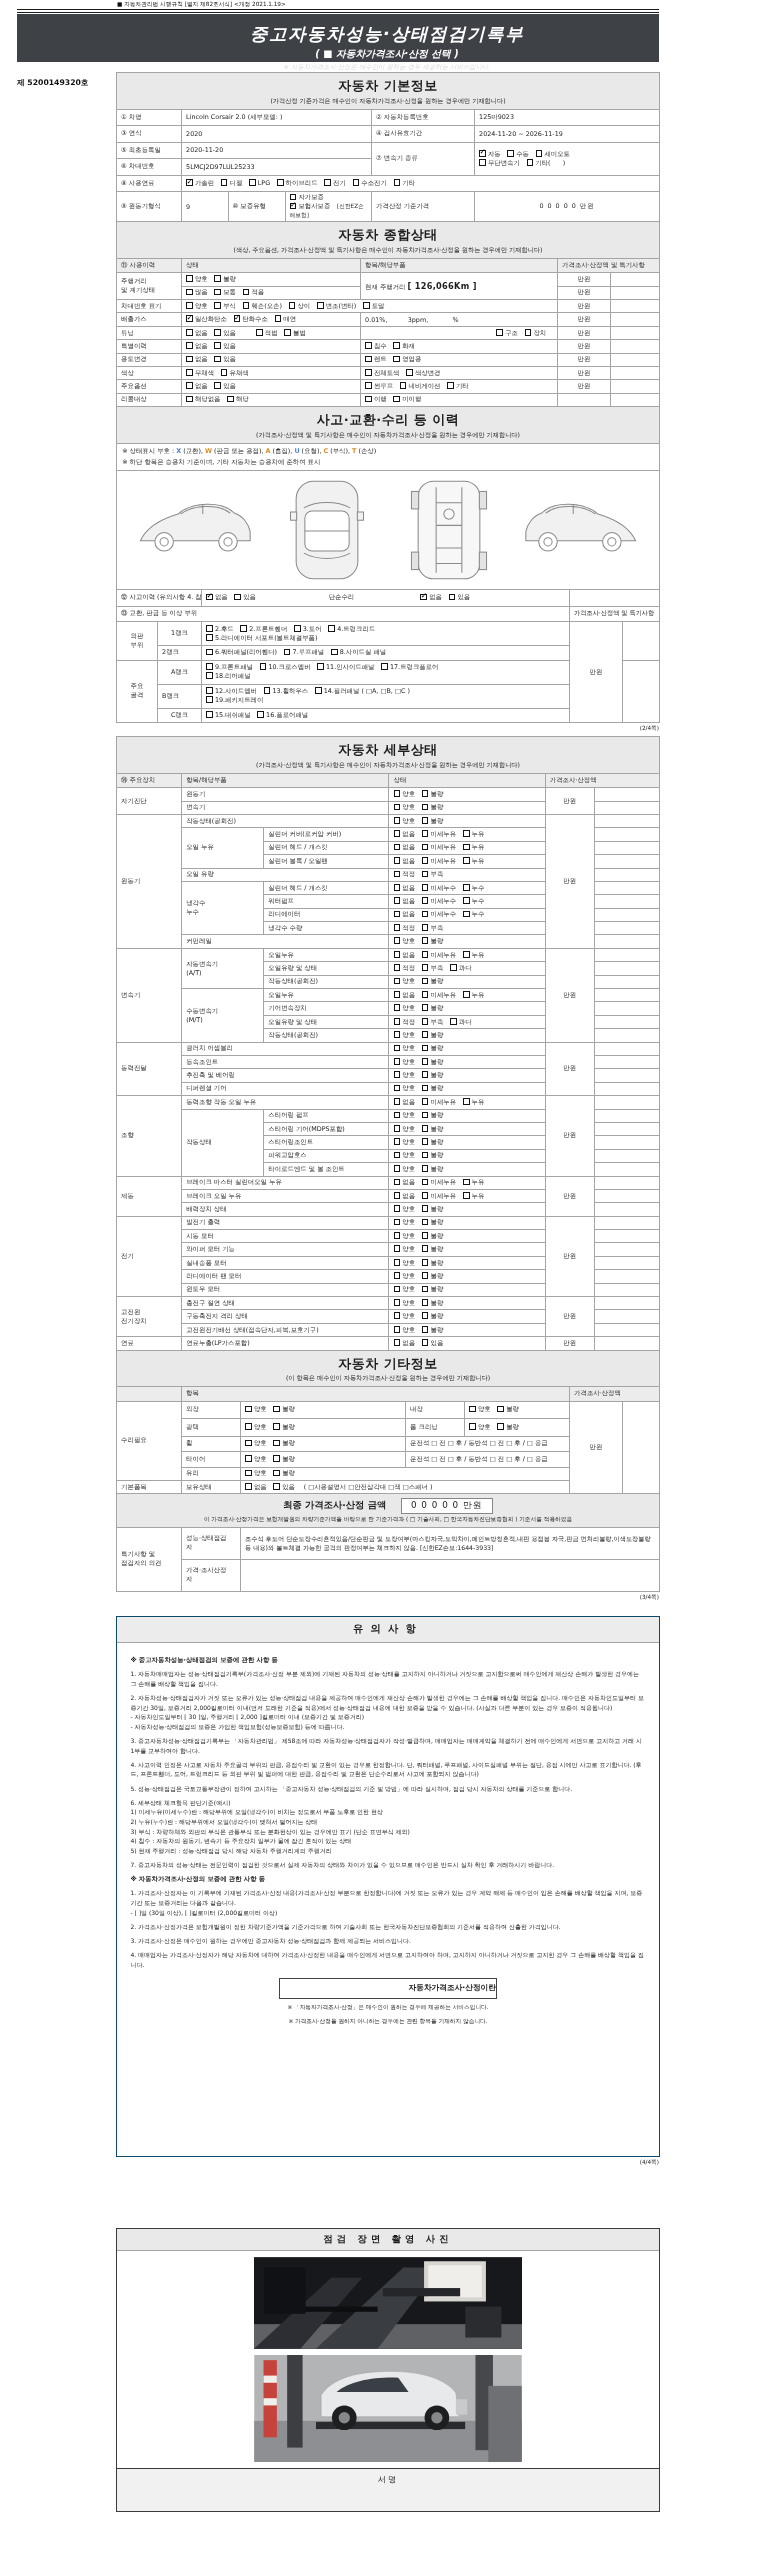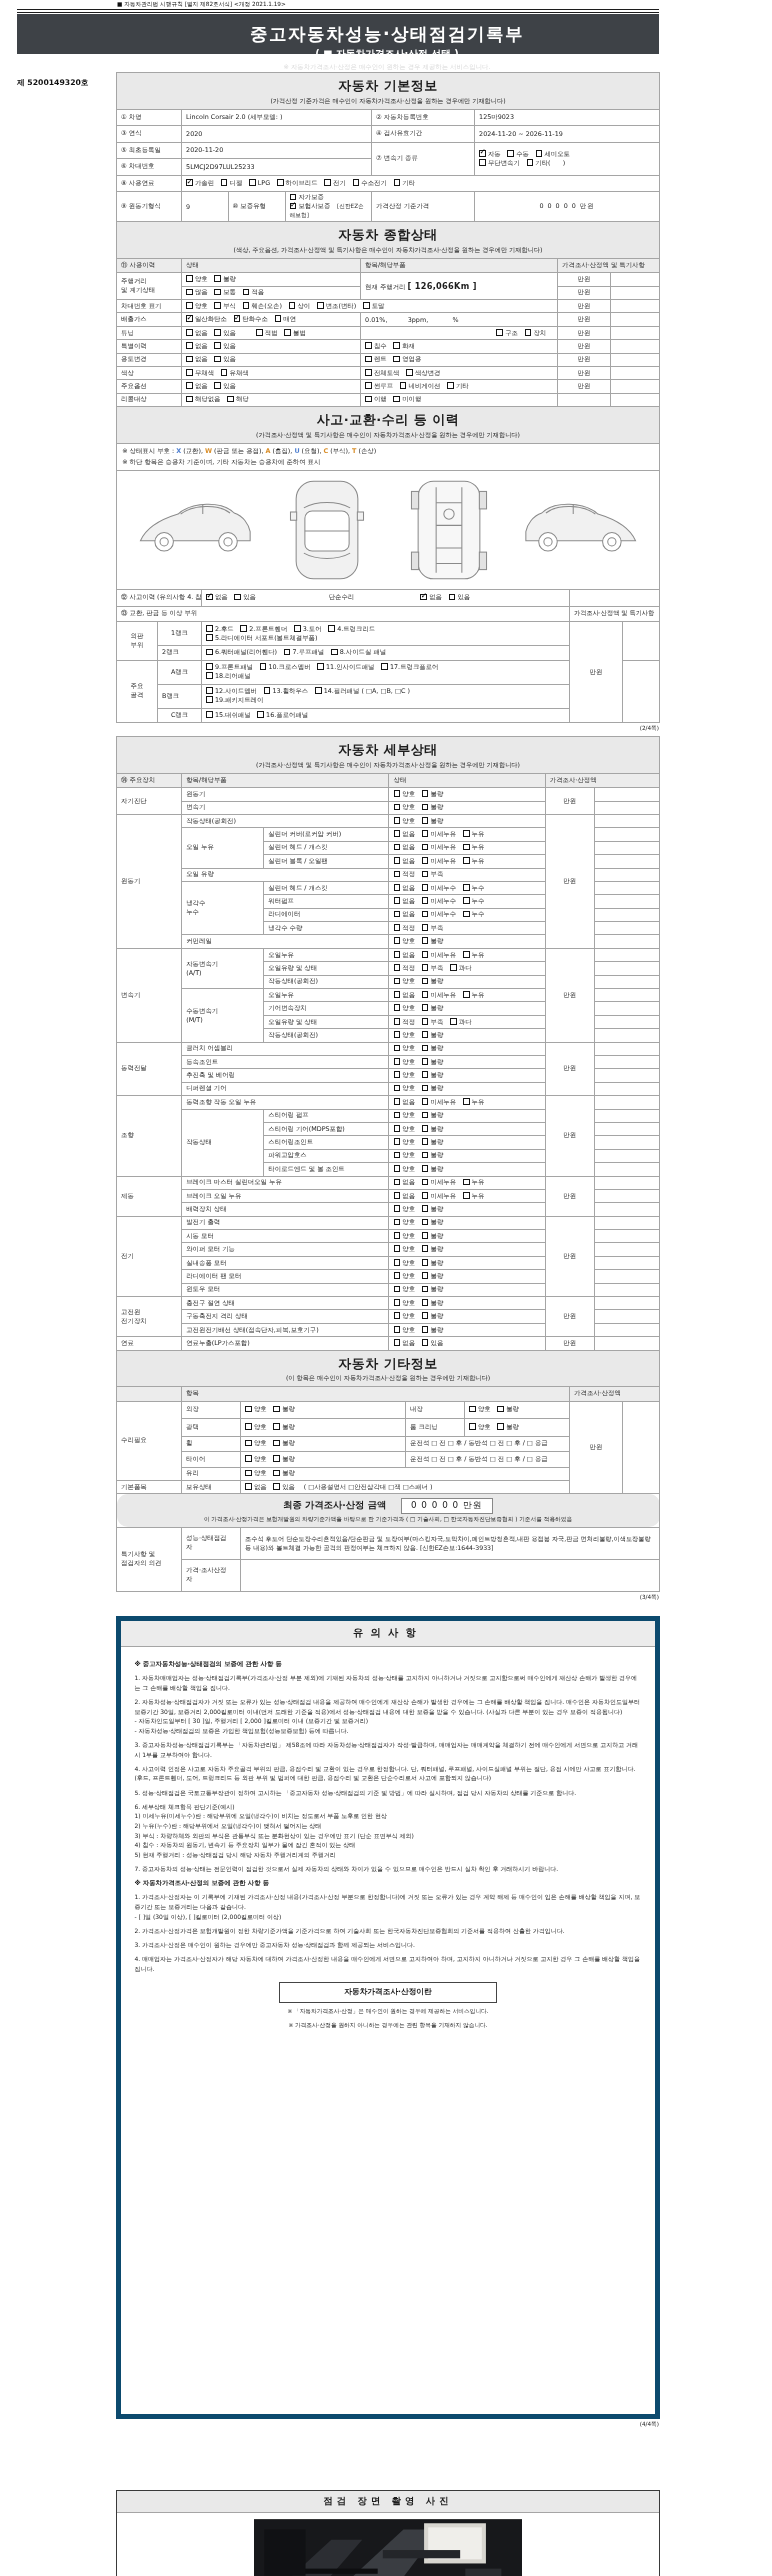--- a/index.html
+++ b/index.html
@@ -1,22 +1,22 @@
 <!DOCTYPE html>
 <html style="font-size:8.2px"><head>
 <meta charset="utf-8">
 <style>
   html,body{margin:0;padding:0;background:#fff;}
   .page{position:relative;width:773px;height:2576px;background:#ffffff;overflow:hidden;
         font-family:"DejaVu Sans","Liberation Sans",sans-serif;color:#1d1d1d;}
   .formref{position:absolute;left:117px;top:1px;font-size:5.7px;color:#111;}
   .rule1{position:absolute;left:17px;top:8.8px;width:642px;border-top:1.5px solid #1c1c1c;}
   .rule2{position:absolute;left:17px;top:12px;width:642px;border-top:0.5px solid #1c1c1c;}
-  .band{position:absolute;left:17px;top:14.4px;width:642px;height:40px;background:#3e4247;color:#fff;
-        text-align:center;box-sizing:border-box;padding-top:7.2px;padding-left:98px;}
+  .band{position:absolute;left:17px;top:14.4px;width:642px;height:48px;background:#3e4247;color:#fff;
+        text-align:center;box-sizing:border-box;padding-top:7.2px;padding-left:98px;font-style:italic;}
   .band-title{font-size:17.5px;font-weight:bold;letter-spacing:1.5px;}
   .band-sub{font-size:9.8px;font-weight:bold;margin-top:2.6px;}
   .band-note{font-size:6.4px;color:#d8d8d8;margin-top:2.1px;}
   .docno{position:absolute;left:17px;top:78px;font-size:7.7px;font-weight:bold;color:#111;}
   .content{position:absolute;left:116px;top:72px;width:544px;}
   table{width:100%;border-collapse:collapse;table-layout:fixed;}
   .blk{border:1px solid #3a3a3a;}
   td{border:0.5px solid #a5a5a5;font-size:6.4px;padding:1px 4.1px;vertical-align:middle;box-sizing:border-box;
      overflow:hidden;}
   .trow td{height:13.4px;}
@@ -32,32 +32,32 @@
   .cb.on::after{content:"\2713";position:absolute;left:-0.5px;top:-3.6px;font-size:7.7px;font-weight:bold;color:#000;}
   .opt{margin-right:6.7px;white-space:nowrap;display:inline-block;}
   .opt .t{white-space:pre;}
   .gap{display:inline-block;width:13.4px;}
   .odo{font-size:8.2px;font-weight:bold;letter-spacing:0.3px;}
   .small-note{font-size:5.7px;color:#333;}
   .pagemark{text-align:right;font-size:5.7px;color:#222;margin:2.1px 1px 3.1px 0;}
   .legend .code{font-weight:bold;}
   .diagram-row{height:118px;text-align:center;}
   .dwrap{display:flex;justify-content:space-around;align-items:center;height:116px;}
-  .final-band{background:#e9e9e9;text-align:center;padding:3.1px 2.1px;border-radius:11px;}
+  .final-band{background:#e9e9e9;text-align:center;padding:3.1px 2.1px;}
   .final-line{font-size:9.3px;font-weight:bold;}
   .amount-box{display:inline-block;border:0.5px solid #888;background:#fff;padding:1px 9.3px;margin-left:12.4px;
               font-size:8.8px;font-weight:normal;letter-spacing:1px;}
   .final-note{font-size:5.7px;margin-top:2.1px;}
-  .notice-box{border:5px solid #0c4a6e;margin-top:14.4px;height:803px;box-sizing:border-box;background:#fff;}
+  .notice-box{border:1px solid #0c4a6e;margin-top:14.4px;height:541px;box-sizing:border-box;background:#fff;}
   .notice-title{background:#ececec;border-bottom:0.5px solid #a5a5a5;text-align:center;
                 font-size:10.3px;font-weight:bold;letter-spacing:7.2px;padding:5.2px 0;}
   .notice-body{padding:8.2px 13.4px 5.2px 13.4px;font-size:6px;line-height:1.6;color:#1c1c1c;}
   .nsec{font-weight:bold;font-size:6.4px;margin:4.1px 0 4.1px 0;}
   .par{white-space:pre-line;margin-bottom:4.6px;}
-  .mini-box{width:216px;margin:8.2px auto 4.1px auto;border:1px solid #444;text-align:center;
+  .mini-box{width:216px;margin:8.2px auto 4.1px auto;border:1px solid #444;text-align:right;
             font-weight:bold;font-size:7.7px;padding:3.6px 0;}
   .mini-notes{text-align:center;font-size:5.7px;line-height:1.6;}
   .photos-box{border:1px solid #3a3a3a;margin-top:61px;background:#fff;}
   .photos-title{background:#e9e9e9;border-bottom:0.5px solid #a5a5a5;text-align:center;font-size:9.3px;
                 font-weight:bold;letter-spacing:4.1px;padding:3.6px 0;}
   .photo{display:block;margin:6.2px auto;}
   .sign-box{border:1px solid #3a3a3a;border-top:none;background:#f1f1f1;height:42px;position:relative;}
   .sign-title{text-align:center;font-size:8.2px;padding-top:5.2px;letter-spacing:2.1px;}
 </style>
 </head>

